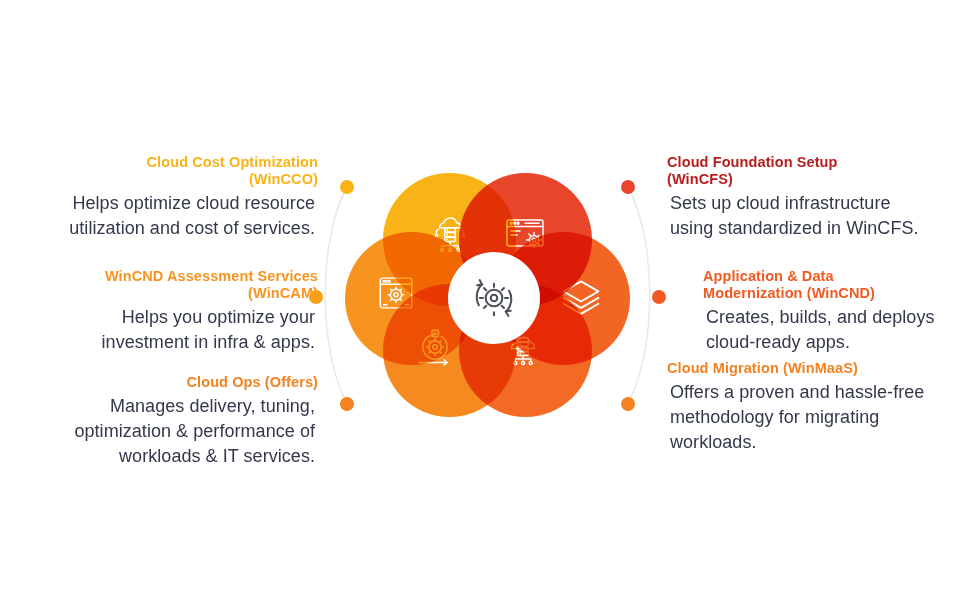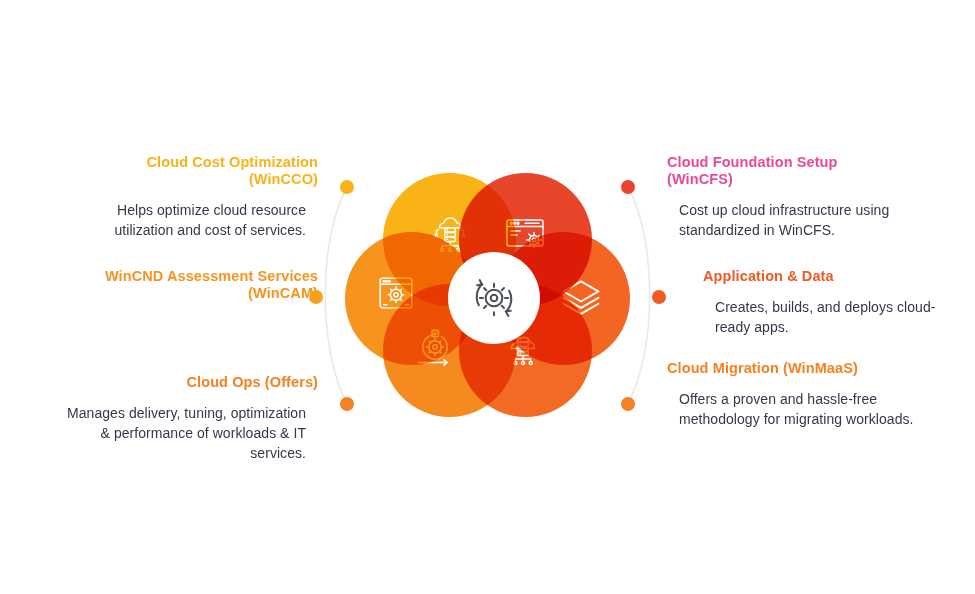--- a/index.html
+++ b/index.html
@@ -32,24 +32,24 @@
   .txt-block.right { text-align: left; }
 
   .txt-title {
     font-size: 14.5px;
     font-weight: bold;
     line-height: 17px;
     letter-spacing: 0.1px;
     margin: 0 0 2px 0;
   }
   .txt-desc {
-    font-size: 14px;
-    line-height: 20px;
+    font-size: 18px;
+    line-height: 25px;
     color: #33394a;
-    margin: 12px;
+    margin: 3px;
     letter-spacing: 0.05px;
   }
 
   
   #block-wincco { left: 48px;  top: 154px; }
   #block-wincam { left: 48px;  top: 268px; }
   #block-winops { left: 48px;  top: 374px; }
   
   #block-wincfs { left: 667px; top: 154px; }
   #block-wincnd { left: 703px; top: 268px; }
@@ -104,38 +104,40 @@
       <span>(WinCCO)</span>
     </p>
     <p class="txt-desc">Helps optimize cloud resource utilization and cost of services.</p>
   </div>
 
   <div class="txt-block left" id="block-wincam">
     <p class="txt-title" style="color:#F7941E">
       <span>WinCND Assessment Services</span><br>
       <span>(WinCAM)</span>
     </p>
+    <p class="txt-desc">Helps you optimize your investment in infra &amp; apps.</p>
   </div>
 
   <div class="txt-block left" id="block-winops">
     <p class="txt-title" style="color:#F58220">Cloud Ops (Offers)</p>
     <p class="txt-desc">Manages delivery, tuning, optimization &amp; performance of workloads &amp; IT services.</p>
   </div>
 
   <div class="txt-block right" id="block-wincfs">
-    <p class="txt-title" style="color:#ec4899">
+    <p class="txt-title" style="color:#b91c1c">
       <span>Cloud Foundation Setup</span><br>
       <span>(WinCFS)</span>
     </p>
-    <p class="txt-desc">Cost up cloud infrastructure using standardized in WinCFS.</p>
+    <p class="txt-desc">Sets up cloud infrastructure using standardized in WinCFS.</p>
   </div>
 
   <div class="txt-block right" id="block-wincnd">
     <p class="txt-title" style="color:#F15A22">
       <span>Application &amp; Data</span><br>
+      <span>Modernization (WinCND)</span>
     </p>
     <p class="txt-desc">Creates, builds, and deploys cloud-ready apps.</p>
   </div>
 
   <div class="txt-block right" id="block-winmaas">
     <p class="txt-title" style="color:#F58220">Cloud Migration (WinMaaS)</p>
     <p class="txt-desc">Offers a proven and hassle-free methodology for migrating workloads.</p>
   </div>
 
   <div id="venn">

